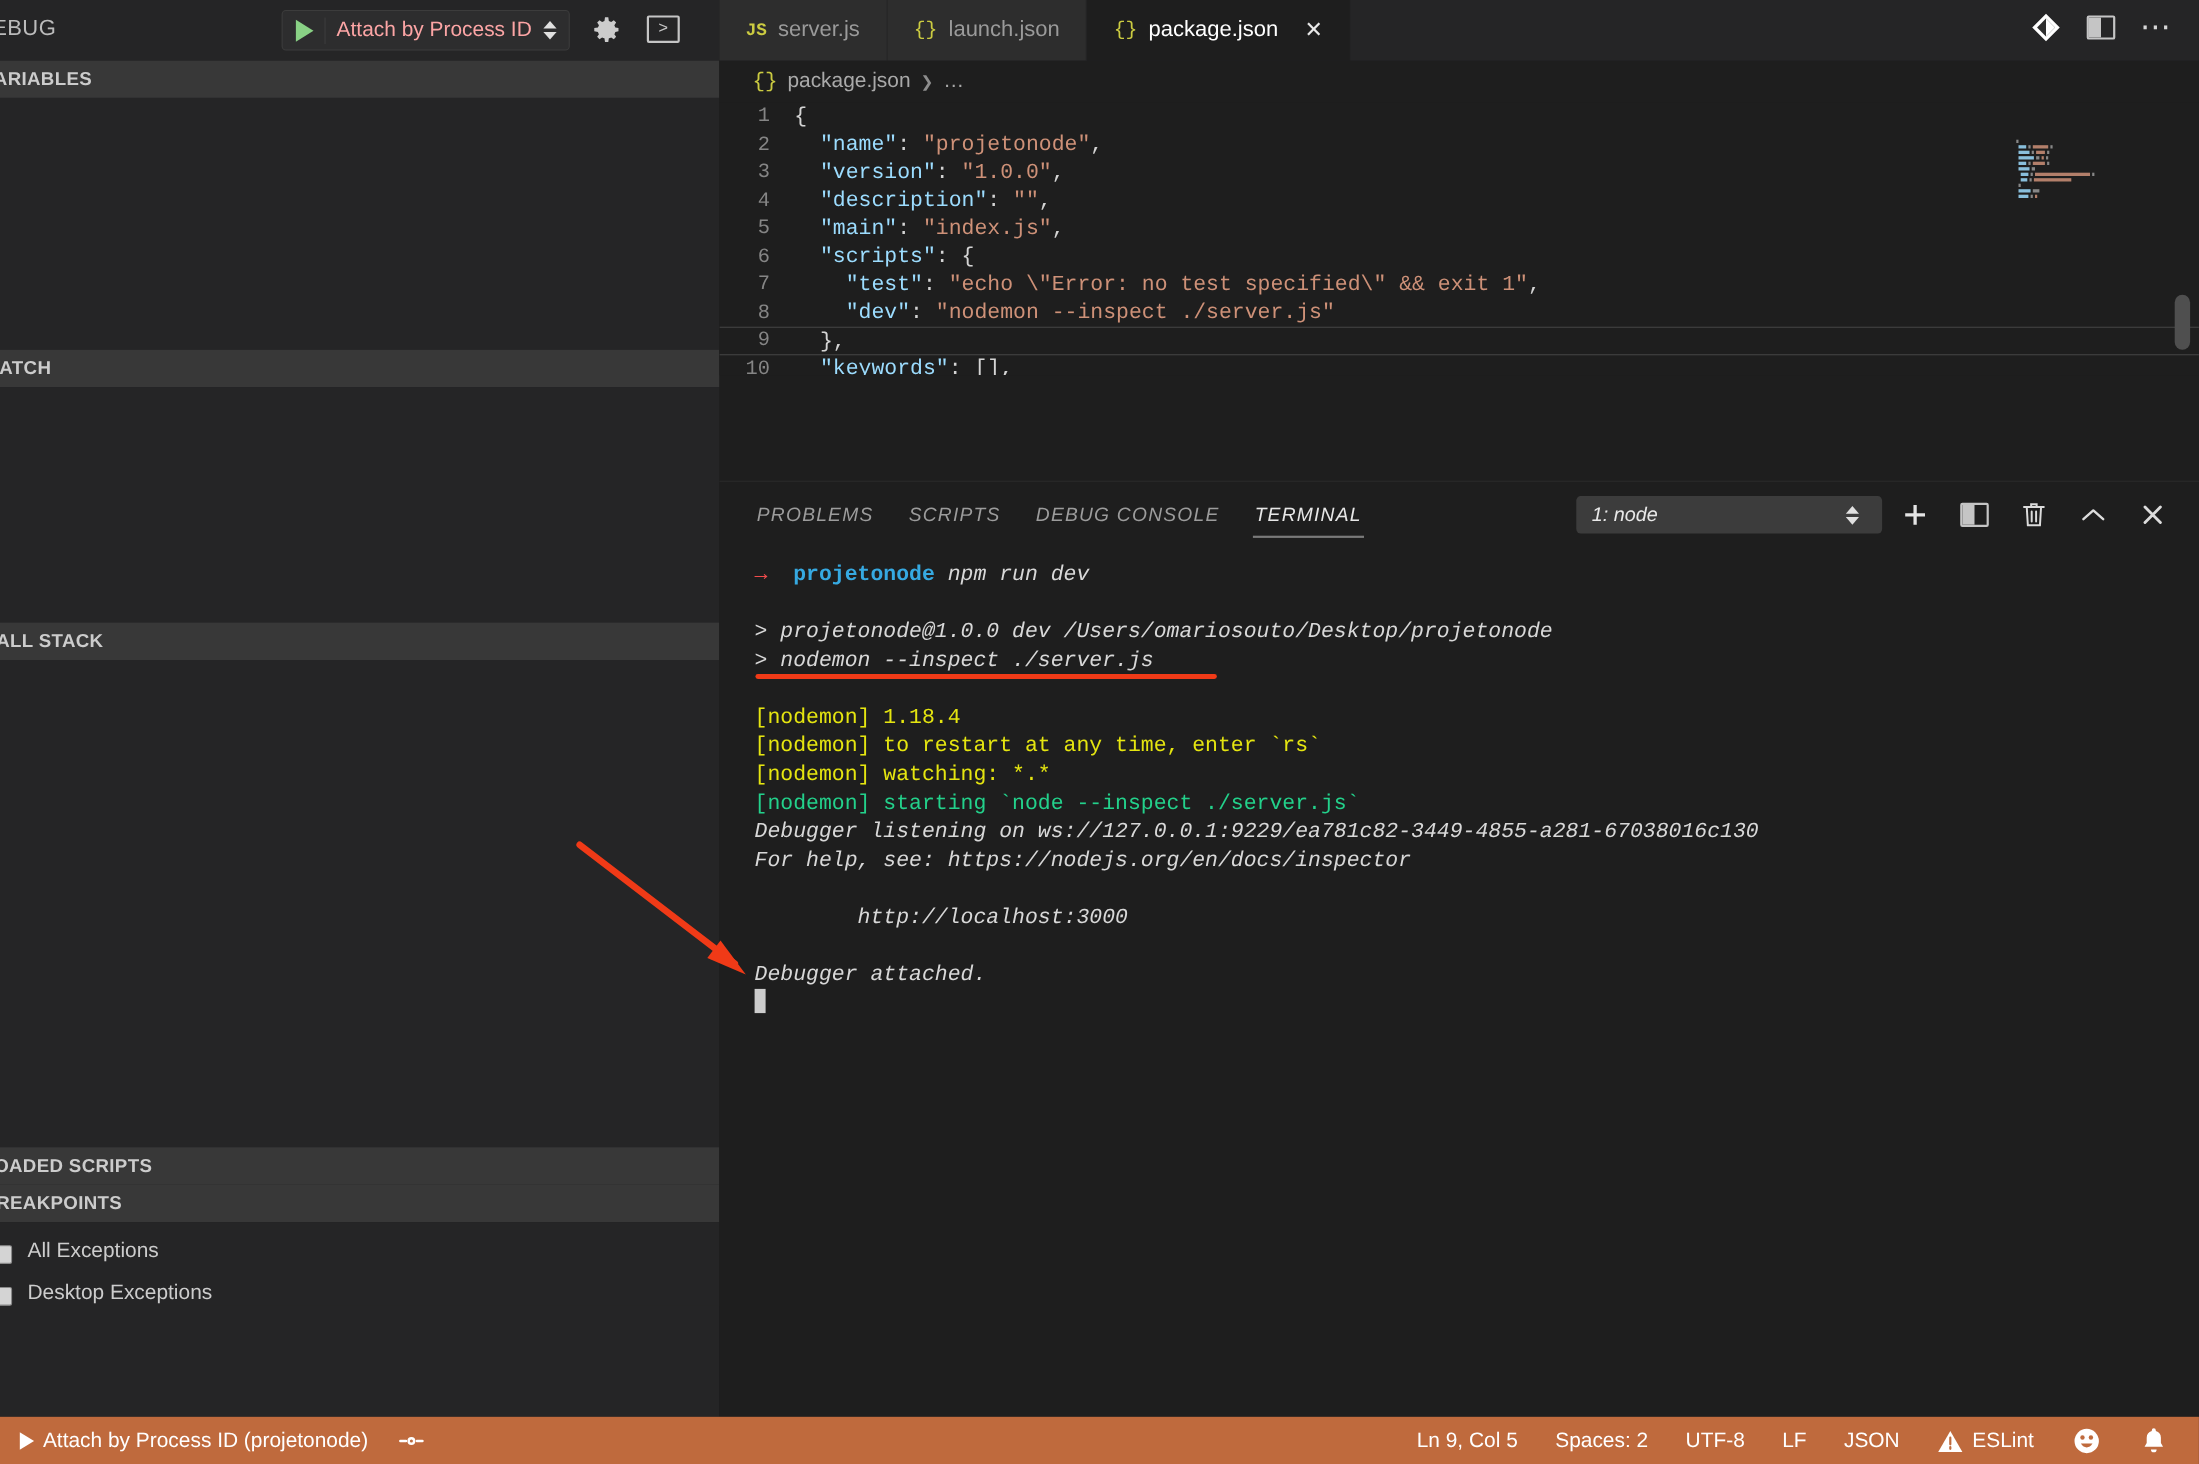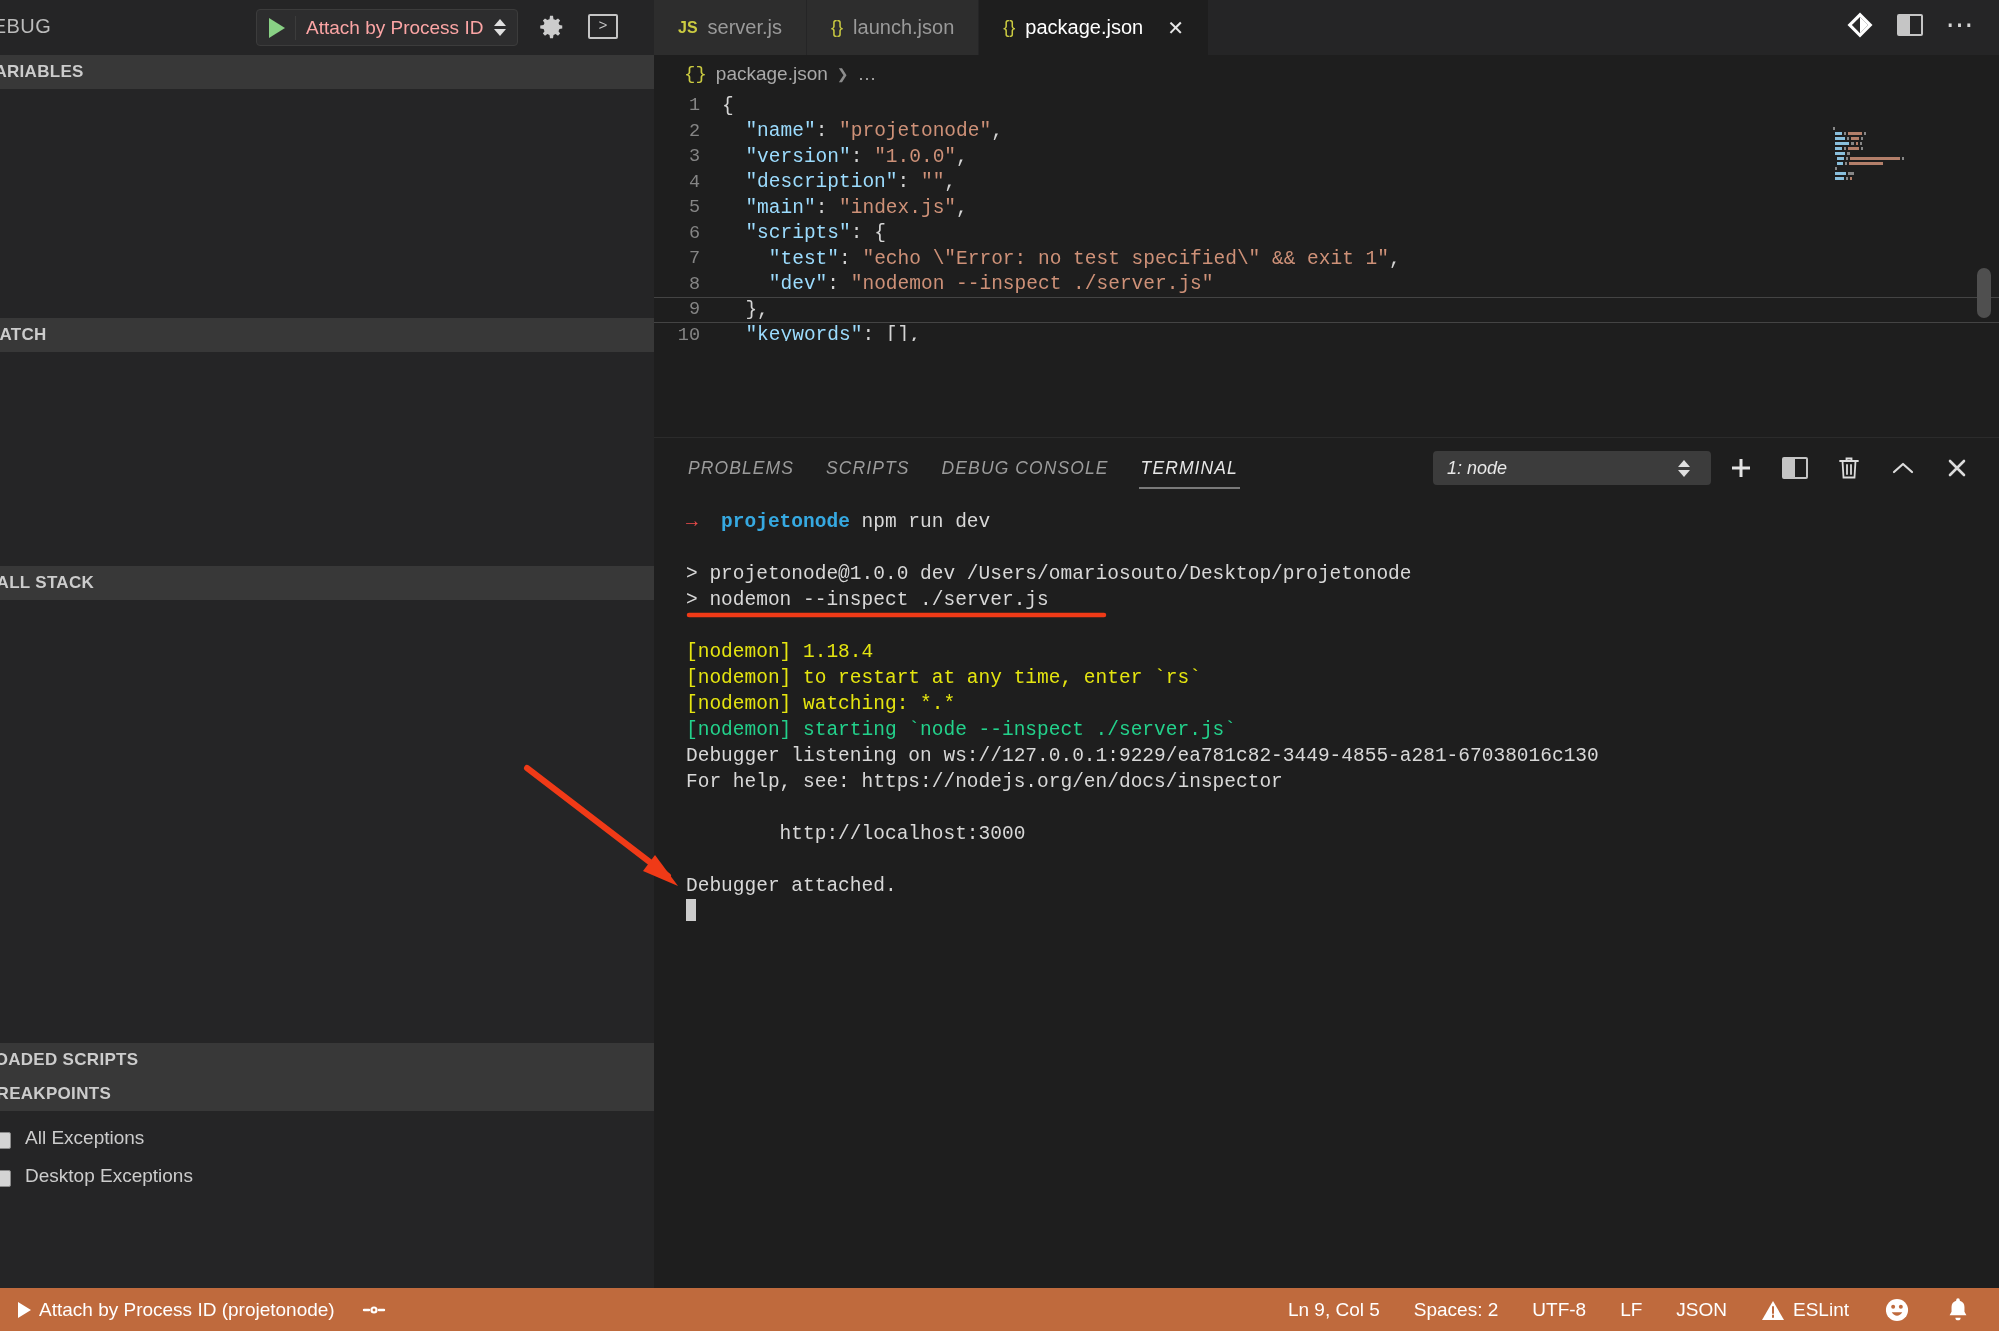--- a/index.html
+++ b/index.html
@@ -83,21 +83,21 @@
     background: #1e1e1e;
   }
   #tabbar { display: flex; height: 55px; background: #252526; }
   .tab {
     display: flex; align-items: center; gap: 10px;
     padding: 0 24px; background: #2d2d2d; color: #9a9a9a;
     font-size: 20px; border-right: 1px solid #252526; position: relative;
     white-space: nowrap;
   }
   .tab.active { background: #1e1e1e; color: #ffffff; }
-  .tab-ico { font-size: 18px; font-family: Liberation Sans, sans-serif; }
+  .tab-ico { font-size: 18px; font-family: Liberation Mono, monospace; }
   .ico-js { color: #cbcb41; font-weight: bold; font-size: 16px; }
   .ico-json { color: #cbcb41; }
   .tab-close { margin-left: 14px; font-size: 20px; color: #e8e8e8; }
   #tabfill { flex: 1; background: #252526; }
 
   #right-actions {
     position: absolute; right: 0; top: 0; height: 49px;
     display: flex; align-items: center; gap: 4px; padding-right: 16px; z-index: 30;
   }
   .ra-btn { width: 46px; height: 49px; display:flex; align-items:center; justify-content:center; }
@@ -170,21 +170,21 @@
   #term-body {
     padding: 14px 0 0 32px;
     font-family: "Liberation Mono", monospace; font-size: 19.5px;
     line-height: 26px; color: #d8d8d8;
   }
   .t-line { white-space: pre; height: 26px; position: relative; }
   .t-red { color: #f14c4c; }
   .t-cyan { color: #36a9e1; font-weight: bold; }
   .t-yellow { color: #e5e510; }
   .t-green { color: #23d18b; }
-  .t-white { color: #d8d8d8; }
+  .t-white { color: #d8d8d8; font-style: italic; }
   #cursor-block { width: 10px; height: 22px; background: #cccccc; display:inline-block; }
 
   
   #annot { position: absolute; left: 0; top: 0; width: 1999px; height: 1331px; pointer-events: none; z-index: 60; }
 
   
   #statusbar {
     position: absolute; left: 0; bottom: 0; width: 1999px; height: 43px;
     background: #bf6a3d; display: flex; align-items: center;
     color: #ffffff; font-size: 19px;

